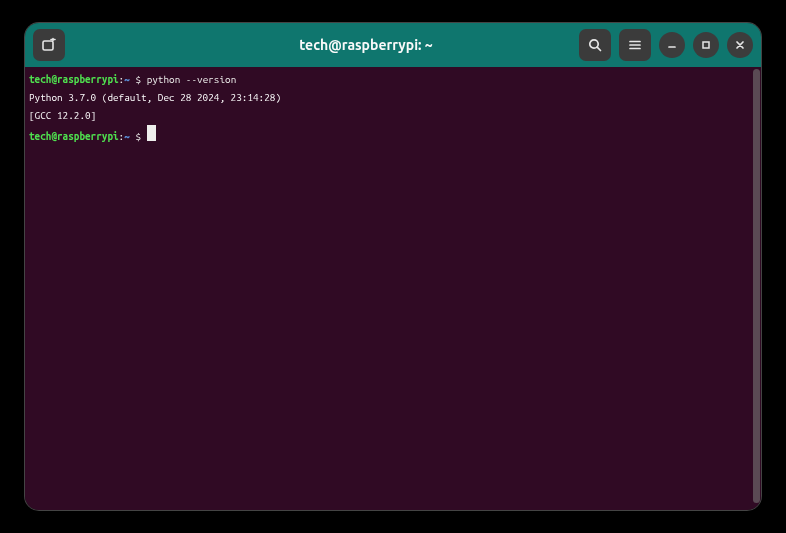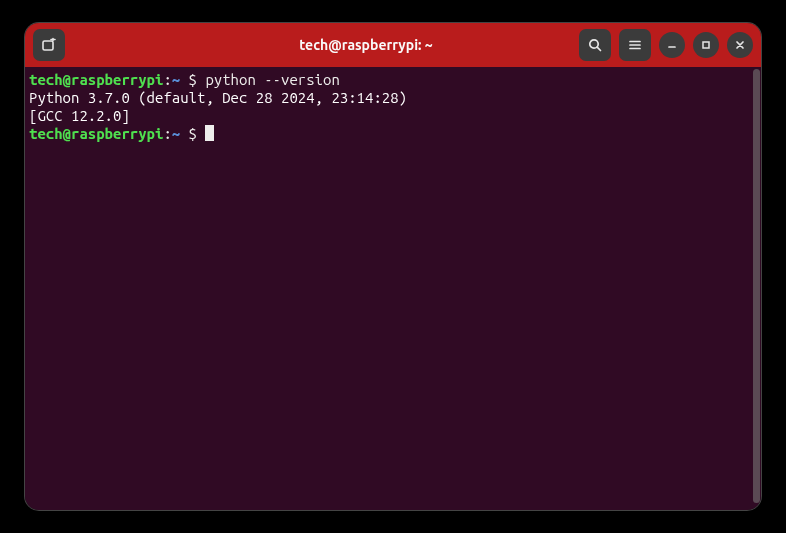--- a/index.html
+++ b/index.html
@@ -17,21 +17,21 @@
       height: 487px;
       background: #1e1e1e;
       border-radius: 14px;
       overflow: hidden;
       box-shadow: 0 0 0 1px #444, 0 8px 40px rgba(0,0,0,.6);
       display: flex;
       flex-direction: column;
     }
     .titlebar {
       height: 44px;
-      background: #b91c1c;
+      background: #0f766e;
       display: flex;
       align-items: center;
       padding: 0 8px;
       gap: 6px;
       color: #eee;
       flex-shrink: 0;
     }
     .titlebar-left, .titlebar-right {
       display: flex;
       gap: 8px;
@@ -62,21 +62,21 @@
     .tb-btn svg { display: block; }
     .terminal-wrap {
       flex: 1;
       display: flex;
       background: #300a24;
       position: relative;
     }
     .terminal {
       flex: 1;
       padding: 4px 2px 4px 4px;
-      font-size: 15px;
+      font-size: 10px;
       line-height: 18px;
       color: #eeeeec;
       white-space: pre;
       font-family: "Ubuntu Mono", "DejaVu Sans Mono", "Consolas", monospace;
       overflow: hidden;
     }
     .scrollbar {
       width: 9px;
       background: transparent;
       position: relative;

